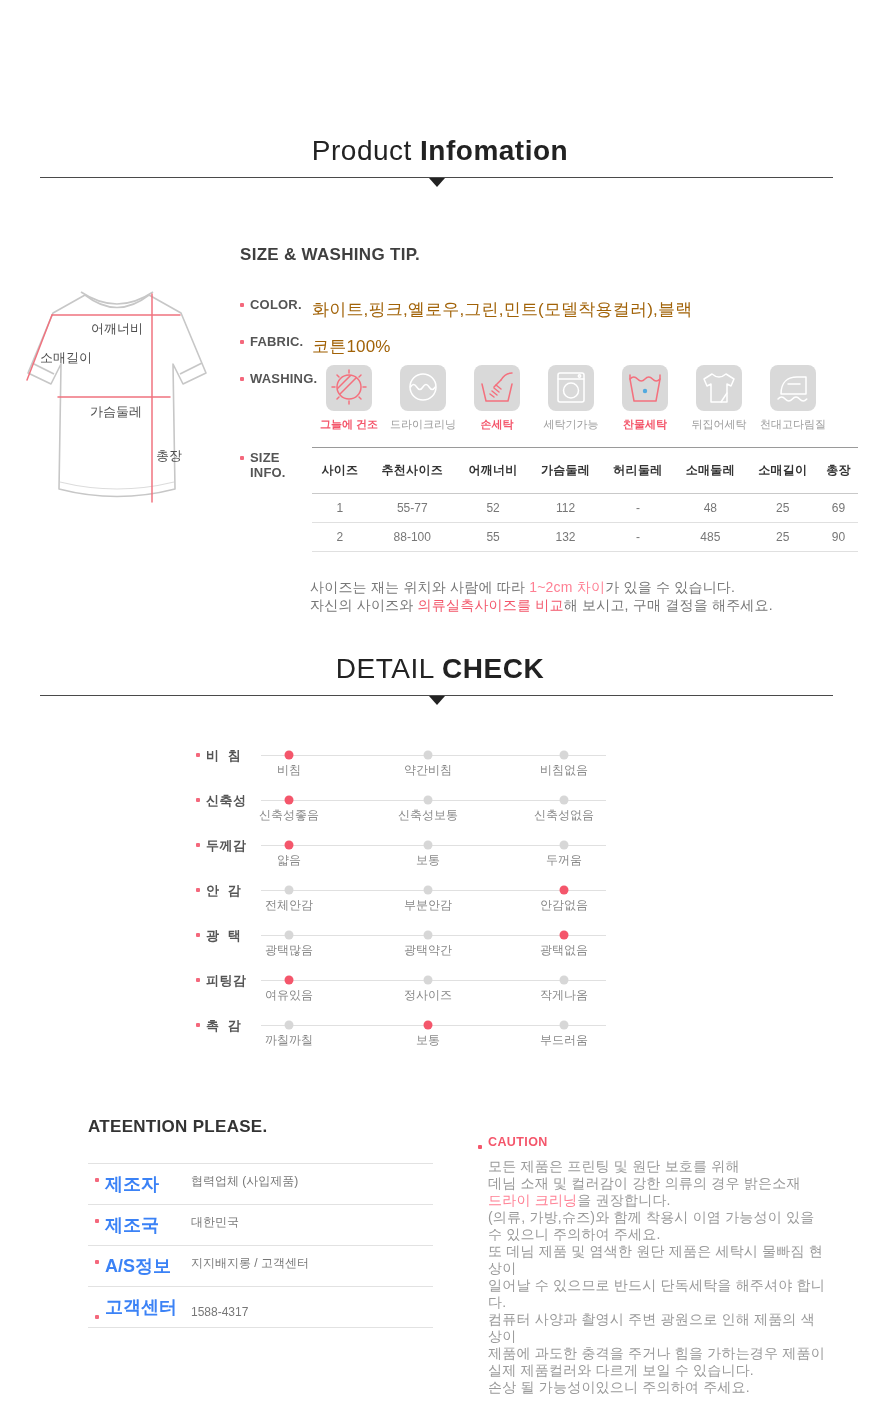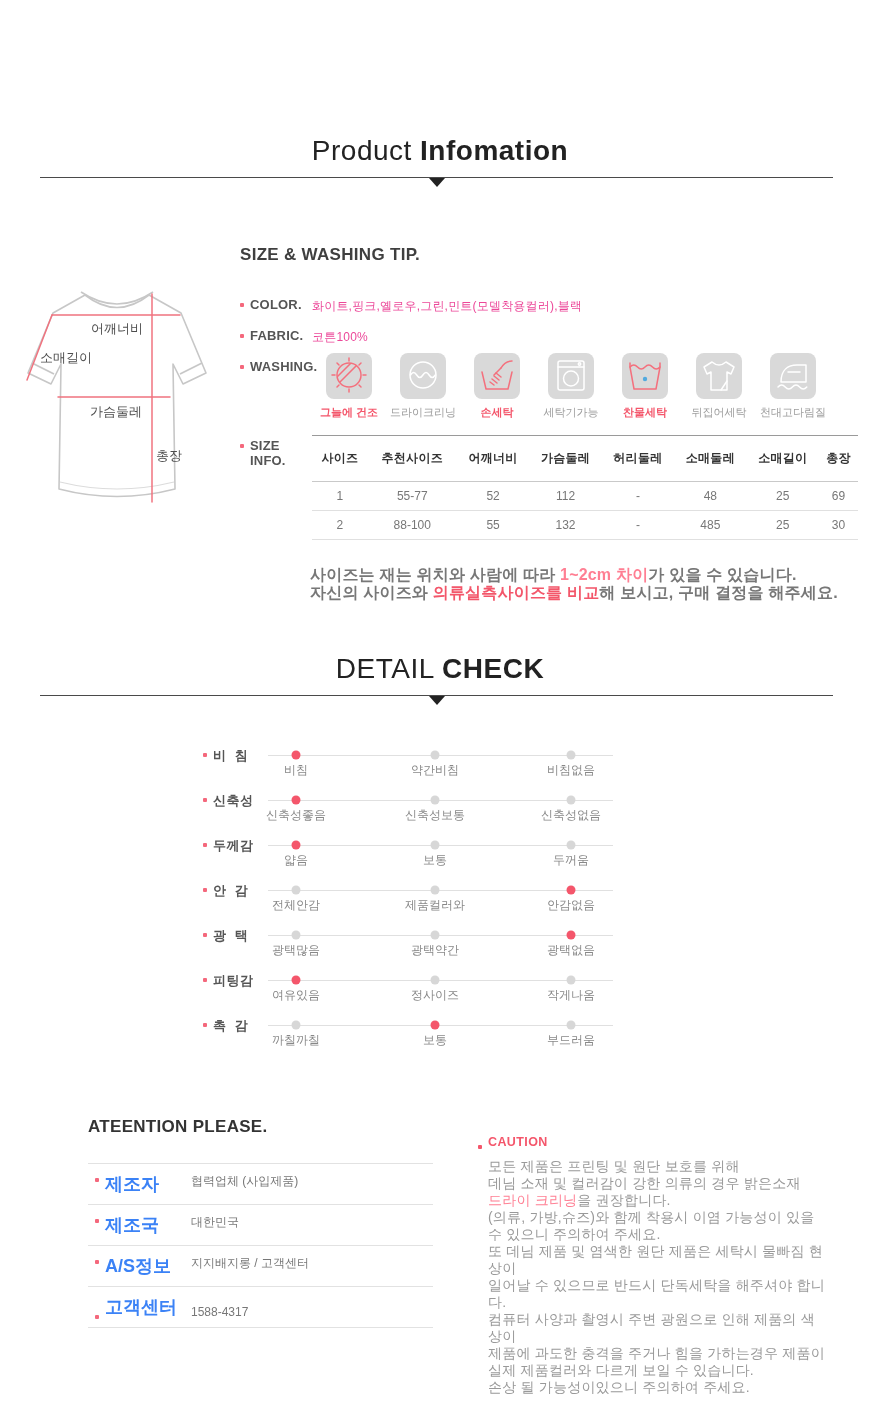--- a/index.html
+++ b/index.html
@@ -17,42 +17,42 @@
   
   .tshirt-wrap { position:absolute; left:22px; top:276px; width:190px; height:235px; }
   .tshirt-wrap svg text { font-size:13px; fill:#4d4d4d; font-family:"Liberation Sans",sans-serif; }
 
   
   .sw-right { position:absolute; left:240px; top:238px; width:622px; }
   .sw-heading { font-size:17px; font-weight:700; color:#3f3f3f; letter-spacing:0.3px; margin-bottom:32px; }
   .info-row { display:flex; align-items:flex-start; margin-bottom:13px; }
   .bullet { width:4px; height:4px; background:#f4687c; border-radius:1px; margin:6px 6px 0 0; flex:none; }
   .info-label { width:62px; font-size:13px; font-weight:700; color:#555; flex:none; letter-spacing:0.2px; }
-  .info-value { font-size:12px; color:#ec4899; padding-top:1px; letter-spacing:0.2px; }
+  .info-value { font-size:17px; color:#a16207; padding-top:1px; letter-spacing:0.2px; }
 
   
   .wash-icons { display:flex; margin-top:-6px; }
   .wash-item { width:74px; display:flex; flex-direction:column; align-items:center; }
   .wash-box { width:46px; height:46px; background:#d9d9d9; border-radius:8px; display:flex; align-items:center; justify-content:center; }
   .wash-label { margin-top:6px; font-size:11px; color:#9c9c9c; white-space:nowrap; }
   .wash-item.active .wash-label { color:#f4566b; font-weight:700; }
 
   
   .size-table { border-collapse:collapse; width:546px; margin-top:-3px; }
   .size-table th { border-top:1px solid #9a9a9a; border-bottom:1px solid #c9c9c9; font-size:12px; color:#333;
     font-weight:700; padding:14px 2px; text-align:center; letter-spacing:0.3px; }
   .size-table td { border-bottom:1px solid #e0e0e0; font-size:12px; color:#777; padding:7px 2px; text-align:center; }
 
   
-  .size-note { margin:26px 0 0 70px; font-size:16px; color:#777; line-height:18px; letter-spacing:0.2px;font-weight:bold; }
+  .size-note { margin:26px 0 0 70px; font-size:14px; color:#777; line-height:18px; letter-spacing:0.2px; }
   .hl-pink { color:#ff7f93; }
   .hl-red { color:#f3566a; }
 
   
-  .detail-check { position:absolute; left:203px; top:736px; width:430px; }
+  .detail-check { position:absolute; left:196px; top:736px; width:430px; }
   .dc-row { position:relative; height:45px; }
   .dc-label { position:absolute; left:0; top:4px; display:flex; align-items:flex-start; font-size:13px; font-weight:700; color:#555; white-space:pre; letter-spacing:0.5px; }
   .dc-track { position:absolute; left:65px; top:12px; width:345px; height:1px; background:#e0e0e0; }
   .dc-dot { position:absolute; top:12px; width:9px; height:9px; border-radius:50%; background:#d7d7d7; transform:translate(-50%,-50%); }
   .dc-dot.active { background:#f4566b; }
   .dc-opt { position:absolute; top:19px; transform:translateX(-50%); font-size:12px; color:#888; white-space:nowrap; }
 
   
   .attention { position:absolute; left:88px; top:1110px; width:345px; }
   .att-heading { font-size:17px; font-weight:700; color:#333; letter-spacing:0.3px; margin-bottom:26px; }
@@ -247,21 +247,21 @@
               <td>69</td>
             </tr>
             <tr>
               <td>2</td>
               <td>88-100</td>
               <td>55</td>
               <td>132</td>
               <td>-</td>
               <td>485</td>
               <td>25</td>
-              <td>30</td>
+              <td>90</td>
             </tr>
           </tbody>
       </table>
     </div>
 
     <div class="size-note">
       <div><span>사이즈는 재는 위치와 사람에 따라 </span><span class="hl-pink">1~2cm 차이</span><span>가 있을 수 있습니다.</span></div>
       <div><span>자신의 사이즈와 </span><span class="hl-red">의류실측사이즈를 비교</span><span>해 보시고, 구매 결정을 해주세요.</span></div>
     </div>
   </div>
@@ -304,21 +304,21 @@
         <span class="dc-opt" style="left: 232px;">보통</span>
         <div class="dc-dot" style="left: 368px;"></div>
         <span class="dc-opt" style="left: 368px;">두꺼움</span>
       </div>
       <div class="dc-row">
         <div class="dc-label"><span class="bullet"></span><span>안  감</span></div>
         <div class="dc-track"></div>
         <div class="dc-dot" style="left: 93px;"></div>
         <span class="dc-opt" style="left: 93px;">전체안감</span>
         <div class="dc-dot" style="left: 232px;"></div>
-        <span class="dc-opt" style="left: 232px;">제품컬러와</span>
+        <span class="dc-opt" style="left: 232px;">부분안감</span>
         <div class="dc-dot active" style="left: 368px;"></div>
         <span class="dc-opt" style="left: 368px;">안감없음</span>
       </div>
       <div class="dc-row">
         <div class="dc-label"><span class="bullet"></span><span>광  택</span></div>
         <div class="dc-track"></div>
         <div class="dc-dot" style="left: 93px;"></div>
         <span class="dc-opt" style="left: 93px;">광택많음</span>
         <div class="dc-dot" style="left: 232px;"></div>
         <span class="dc-opt" style="left: 232px;">광택약간</span>

